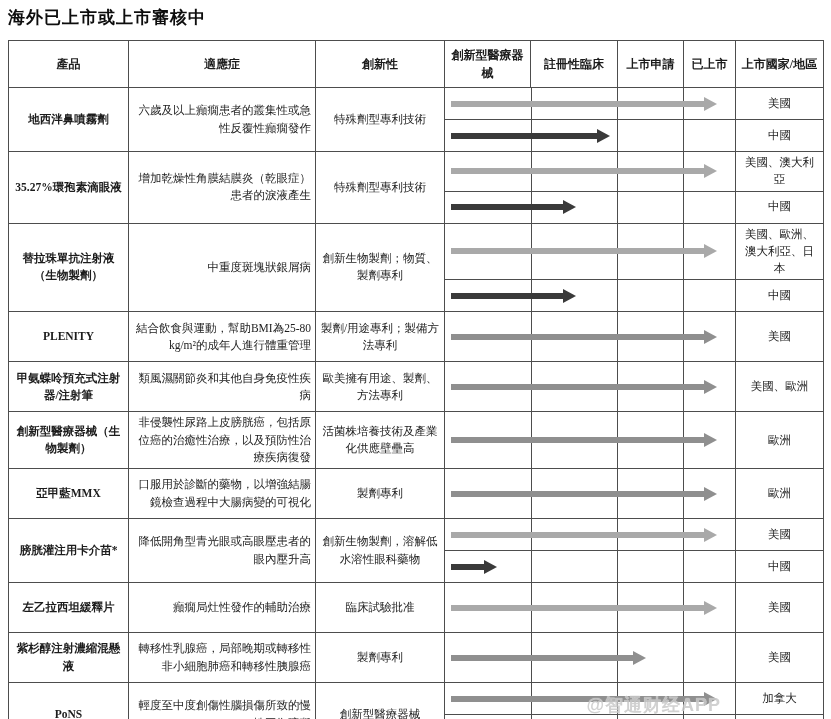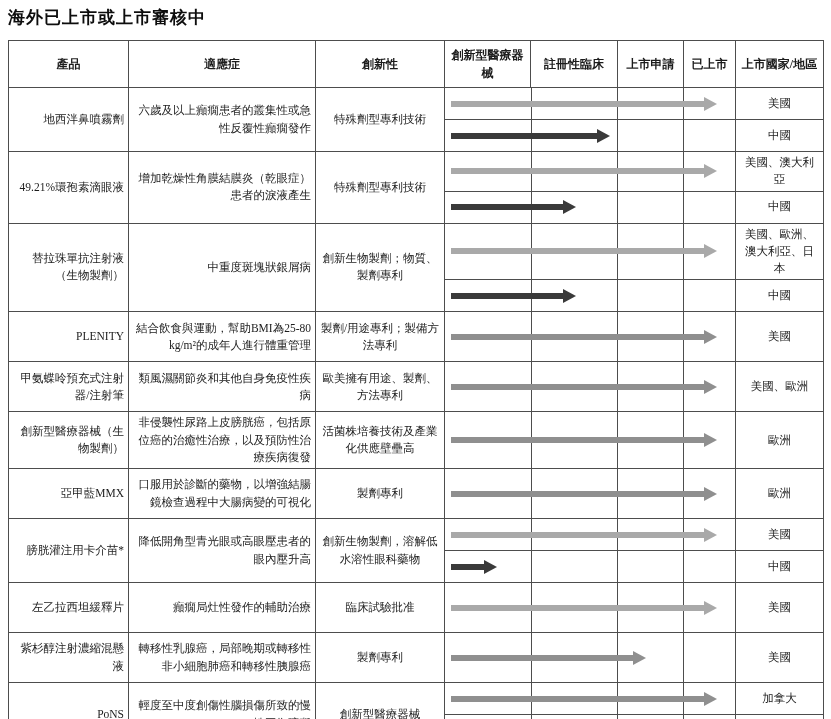--- a/index.html
+++ b/index.html
@@ -25,21 +25,21 @@
     border: 1px solid #4d4d4d;
     font-size: 11.5px; line-height: 1.5;
     vertical-align: middle;
     padding: 2px 4px;
     word-break: break-all;
   }
   table.pipeline thead th {
     font-weight: 700; text-align: center; font-size: 12px;
     height: 42px; padding: 2px 1px;
   }
-  td.product { text-align: right; font-weight: 400; font-size: 12px; padding: 2px 3px; }
+  td.product { text-align: center; font-weight: 700; font-size: 12px; padding: 2px 3px; }
   td.indication { text-align: right; padding: 3px 5px; }
   td.innovation { text-align: center; padding: 3px 5px; }
   td.region { text-align: center; font-size: 11.5px; padding: 2px 3px; }
   td.pipe { position: relative; padding: 0; }
   tr.sub { height: 32px; }
   tr.single { height: 50px; }
   .vline { position: absolute; top: -1px; bottom: -1px; width: 1px; background: #4d4d4d; }
   .arrow {
     position: absolute; left: 2%; top: 50%;
     height: 6px; transform: translateY(-50%);
@@ -106,21 +106,21 @@
         <tr class="sub">
           <td colspan="4" class="pipe">
             <span class="vline" style="left: 29.55%;"></span>
             <span class="vline" style="left: 59.45%;"></span>
             <span class="vline" style="left: 82.13%;"></span>
             <span class="arrow" title="註冊性臨床" style="width: 50.6%; color: rgb(58, 58, 58);"></span>
           </td>
           <td class="region">中國</td>
         </tr>
         <tr class="sub">
-          <td rowspan="2" class="product">49.21%環孢素滴眼液</td>
+          <td rowspan="2" class="product">35.27%環孢素滴眼液</td>
           <td rowspan="2" class="indication">增加乾燥性角膜結膜炎（乾眼症）患者的淚液產生</td>
           <td rowspan="2" class="innovation">特殊劑型專利技術</td>
           <td colspan="4" class="pipe">
             <span class="vline" style="left: 29.55%;"></span>
             <span class="vline" style="left: 59.45%;"></span>
             <span class="vline" style="left: 82.13%;"></span>
             <span class="arrow" title="已上市" style="width: 87.5%; color: rgb(169, 169, 169);"></span>
           </td>
           <td class="region">美國、澳大利亞</td>
         </tr>
@@ -263,13 +263,14 @@
           <td colspan="4" class="pipe">
             <span class="vline" style="left: 29.55%;"></span>
             <span class="vline" style="left: 59.45%;"></span>
             <span class="vline" style="left: 82.13%;"></span>
           </td>
           <td class="region">美國</td>
         </tr>
       </tbody>
   </table>
 
+  <div class="watermark">@智通财经APP</div>
 </div>
 
 </body></html>

